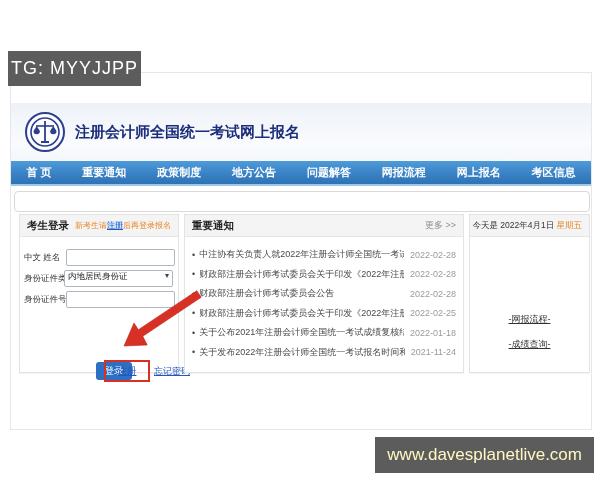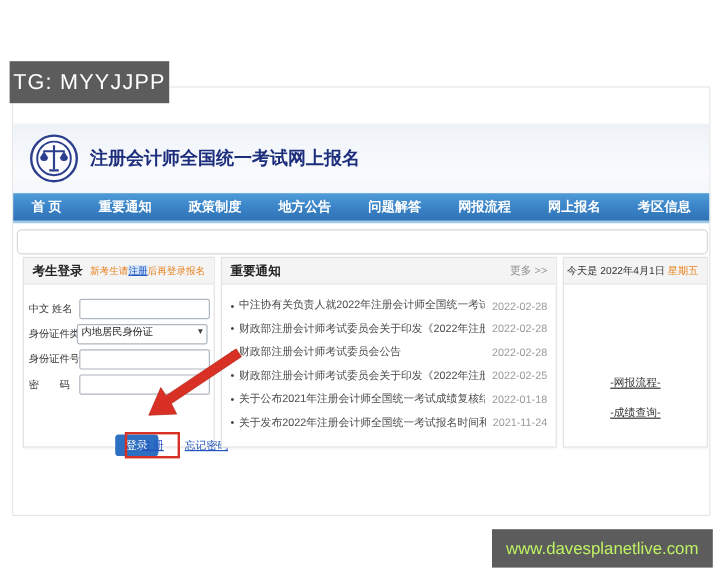--- a/index.html
+++ b/index.html
@@ -3,22 +3,22 @@
 <meta charset="utf-8">
 <style>
   * { margin:0; padding:0; box-sizing:border-box; }
   html,body { width:600px; height:480px; background:#ffffff; overflow:hidden;
     font-family:"Liberation Sans","DejaVu Sans",sans-serif; }
   body { position:relative; }
 
   
   .tg-badge { position:absolute; left:8px; top:9px; background:#5c5c5c; color:#fff;
     font-size:18px; letter-spacing:1px; padding:7px 3px; z-index:50;margin-top:42px; }
-  .watermark { position:absolute; right:6px; bottom:7px; background:#5c5c5c; color:#bef264;
-    font-size:14px; padding:8px 12px; z-index:50; }
+  .watermark { position:absolute; right:6px; bottom:7px; background:#5c5c5c; color:#fef9c3;
+    font-size:17px; padding:8px 12px; z-index:50; }
 
   
   .page { position:absolute; left:10px; top:72px; width:582px; height:358px;
     background:#fff; border:1px solid #e7e7e7; }
 
   
   .site-header { position:absolute; left:0; top:30px; width:100%; height:58px;
     background:linear-gradient(180deg,#eef2f8 0%,#f9fbfd 70%,#f4f7fb 100%);
     display:flex; align-items:center; padding-left:14px; }
   .logo { width:40px; height:40px; border-radius:50%; border:2px solid #2c3e8e;
@@ -140,24 +140,20 @@
         <span class="form-label">身份证件类型</span>
         <div class="select-box">
           <span>内地居民身份证</span>
           <span class="chev">▾</span>
         </div>
       </div>
       <div class="form-row" style="top:54px;">
         <span class="form-label">身份证件号码</span>
         <input class="form-input" type="text" value="" style="">
       </div>
-      <div class="form-row" style="top:75px;">
-        <span class="form-label">密　　码</span>
-        <input class="form-input" type="password" value="" style="">
-      </div>
       <div class="btn-row">
         <button class="login-btn">登录</button>
         <div class="reg-box">
           <a>注册</a>
         </div>
         <a class="forgot-link">忘记密码</a>
       </div>
     </div>
   </div>
 

